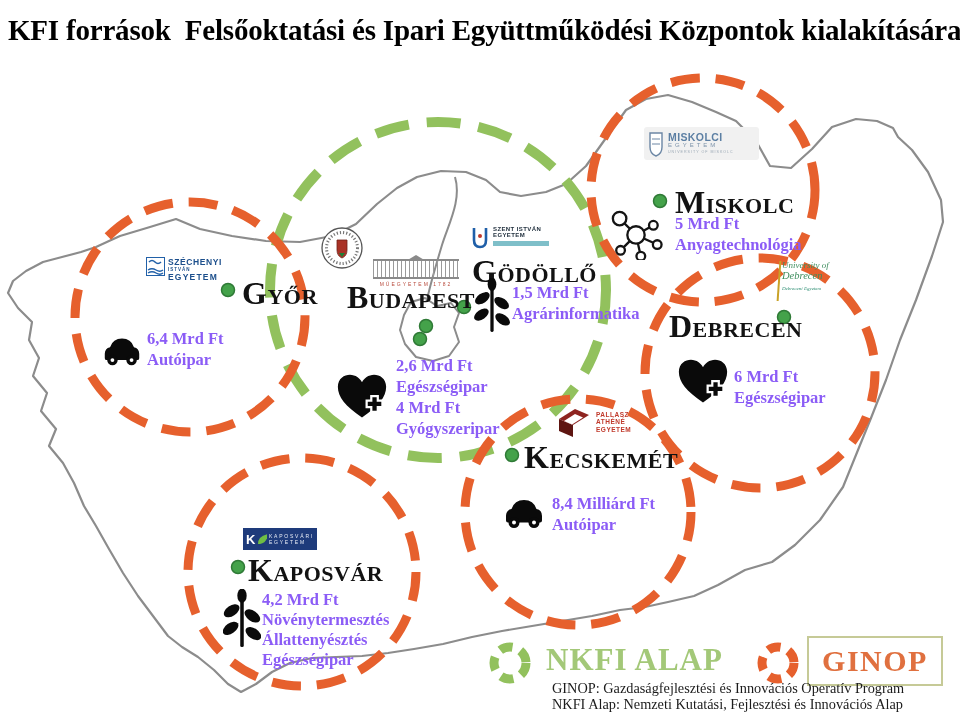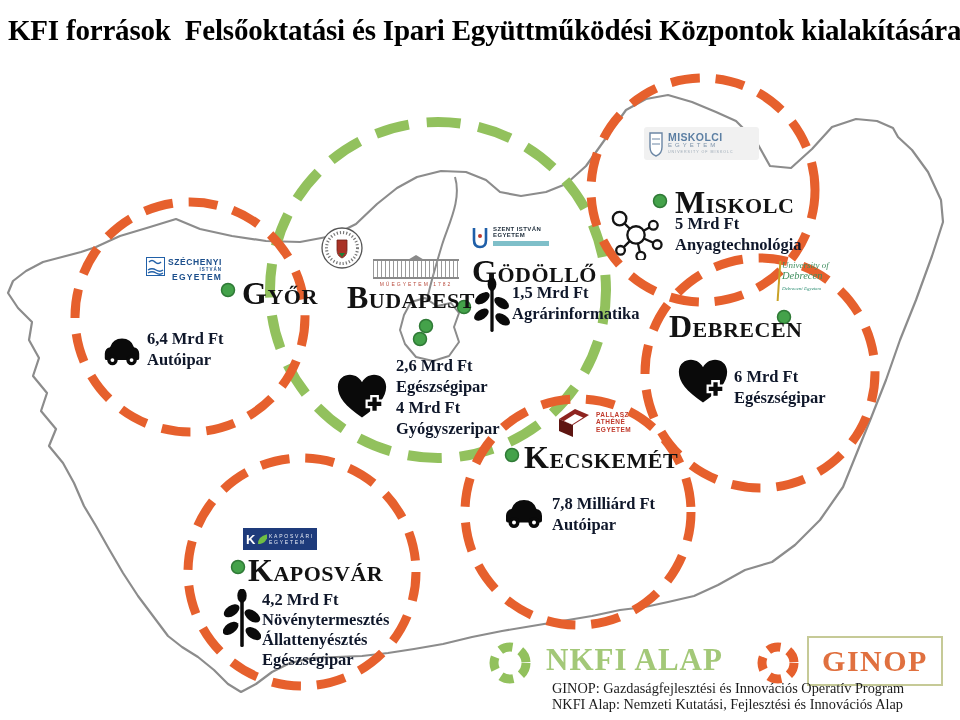--- a/index.html
+++ b/index.html
@@ -3,21 +3,21 @@
 <meta charset="utf-8">
 <style>
   html,body{margin:0;padding:0;background:#fff;}
   #stage{position:relative;width:960px;height:720px;background:#fff;overflow:hidden;
          font-family:"Liberation Serif",serif;}
   .abs{position:absolute;}
   #title{left:8px;top:14px;width:948px;font-size:29px;font-weight:700;color:#000;
          white-space:pre;letter-spacing:-0.2px;}
   .city-label{font-weight:700;font-variant:small-caps;font-size:32px;color:#121212;
               letter-spacing:.5px;line-height:1;}
-  .info{font-weight:700;font-size:16.5px;color:#0f172a;line-height:21px;white-space:nowrap;}
+  .info{font-weight:700;font-size:16.5px;color:#8b5cf6;line-height:21px;white-space:nowrap;}
   .info div{white-space:nowrap;}
   .info.tight div{line-height:20px;}
   
   .legend-label{font-weight:700;font-size:31px;line-height:1;letter-spacing:1px;}
   #nkfi-label{color:#A3C878;}
   #ginop-box{width:132px;height:46px;border:2px solid #C6CA97;background:#fff;
              display:flex;align-items:center;justify-content:center;}
   #ginop-label{color:#E0703F;font-size:30px;letter-spacing:1.5px;}
   #footnotes{font-size:14.3px;line-height:15.8px;color:#1b1b1b;}
   
@@ -67,21 +67,21 @@
       <circle cx="238" cy="567" r="6.5"></circle>
     </g>
   </svg>
 
   <div class="abs logo" style="left:146px;top:257px;display:flex;gap:3px;">
     <svg width="19" height="19">
       <rect x="0.5" y="0.5" width="18" height="18" fill="#fff" stroke="#2160A8"></rect>
       <path d="M3 5 q3 -3 6 0 q3 3 6 0" stroke="#2160A8" fill="none" stroke-width="1.6"></path>
       <path d="M2 13 q4 -2.5 8 0 q4 2.5 7 0 M2 16 q4 -2.5 8 0 q4 2.5 7 0" stroke="#2160A8" fill="none" stroke-width="1.4"></path>
     </svg>
-    <div class="szec-txt" style="text-align:right;">
+    <div class="szec-txt" style="text-align:left;">
       <div style="font-size:8.5px;letter-spacing:.6px;">SZÉCHENYI</div>
       <div style="font-size:4.5px;letter-spacing:1px;">ISTVÁN</div>
       <div style="font-size:8.5px;letter-spacing:1.2px;">EGYETEM</div>
     </div>
   </div>
   <div class="abs city-label" style="left:242px;top:277px;">Győr</div>
   <svg class="abs" style="left:100px;top:334px;" width="44" height="33" viewBox="0 0 46 33">
     <g fill="#0a0a0a">
       <path d="M5 20 q0 -6 5.5 -7 q3 -9 12.5 -9 q9.5 0 12.5 9 q5.5 1 5.5 7 l0 4.5 q0 2 -2 2 l-32 0 q-2 0 -2 -2 Z"></path>
       <circle cx="13" cy="26.5" r="5.5"></circle>
@@ -206,21 +206,21 @@
   <svg class="abs" style="left:501px;top:496px;" width="46" height="33" viewBox="0 0 46 33">
     <g fill="#0a0a0a">
       <path d="M5 20 q0 -6 5.5 -7 q3 -9 12.5 -9 q9.5 0 12.5 9 q5.5 1 5.5 7 l0 4.5 q0 2 -2 2 l-32 0 q-2 0 -2 -2 Z"></path>
       <circle cx="13" cy="26.5" r="5.5"></circle>
         <circle cx="33" cy="26.5" r="5.5"></circle>
     </g>
     <circle cx="13" cy="26.5" r="2" fill="#fff"></circle>
       <circle cx="33" cy="26.5" r="2" fill="#fff"></circle>
   </svg>
   <div class="abs info" style="left:552px;top:493px;">
-    <div>7,8 Milliárd Ft</div>
+    <div>8,4 Milliárd Ft</div>
     <div>Autóipar</div>
   </div>
 
   <div class="abs logo kapos-box" style="left:243px;top:528px;">
     <div style="font-size:13px;font-weight:700;color:#fff;">K</div>
     <svg width="12" height="12" style="margin:0 2px;">
       <path d="M1 11 Q1 3 11 1 Q10 10 3 11 Z" fill="#6FBE44"></path>
     </svg>
     <div class="kapos-txt">
       <div>KAPOSVÁRI</div>

